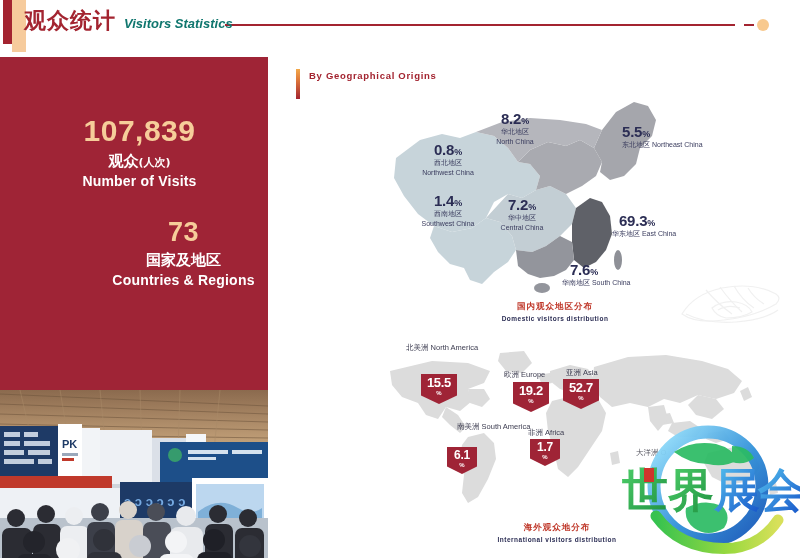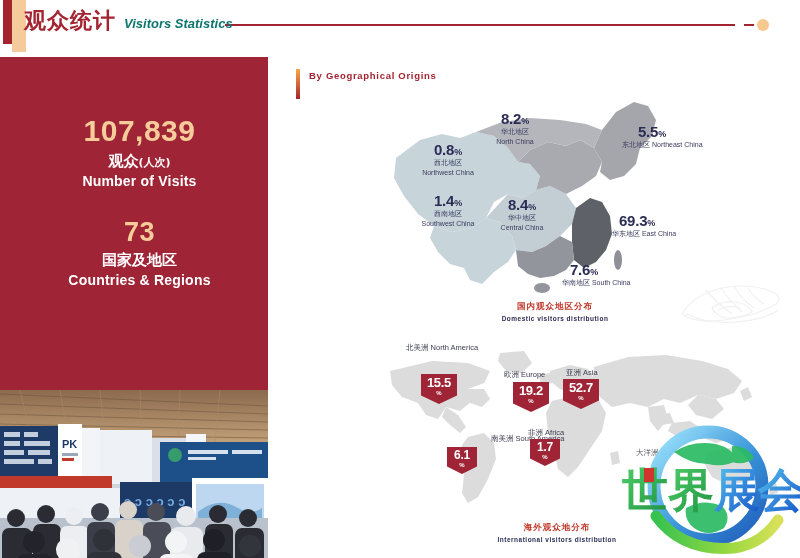--- a/index.html
+++ b/index.html
@@ -100,21 +100,21 @@
   <div class="hdr-dot"></div>
 
   <div class="left-panel">
 
     <div class="stat-block" style="top:58px;">
       <div class="stat-num">107,839</div>
       <div class="stat-cn"><span>观众</span><span class="sm">(人次)</span></div>
       <div class="stat-en">Number of Visits</div>
     </div>
 
-    <div class="stat-block" style="top:161px;">
+    <div class="stat-block" style="top:161px;margin-left:44px;">
       <div class="stat-num stat-num-2">73</div>
       <div class="stat-cn">国家及地区</div>
       <div class="stat-en">Countries &amp; Regions</div>
     </div>
 
     <div class="photo">
       <svg width="268" height="225" viewBox="0 0 268 225" preserveAspectRatio="none">
         <defs>
           <linearGradient id="ceil" x1="0" y1="0" x2="0" y2="1">
             <stop offset="0%" stop-color="#8b6a4e"></stop>
@@ -319,27 +319,27 @@
     <div class="nm"><span>Northwest China</span></div>
   </div>
 
   <div class="rlab" style="left:398px;top:192px;width:100px;">
     <div class="pct"><span>1.4</span><span class="u">%</span></div>
     <div class="nm"><span>西南地区</span></div>
     <div class="nm"><span>Southwest China</span></div>
   </div>
 
   <div class="rlab" style="left:482px;top:196px;width:80px;">
-    <div class="pct"><span>8.4</span><span class="u">%</span></div>
+    <div class="pct"><span>7.2</span><span class="u">%</span></div>
     <div class="nm"><span>华中地区</span></div>
     <div class="nm"><span>Central China</span></div>
   </div>
 
   <div class="rlab inline" style="left:622px;top:123px;width:160px;text-align:left;">
-    <div class="pct" style="text-align:right;width:44px;"><span>5.5</span><span class="u">%</span></div>
+    <div class="pct" style="text-align:left;width:44px;"><span>5.5</span><span class="u">%</span></div>
     <div class="nm"><span>东北地区</span> <span>Northeast China</span></div>
   </div>
 
   <div class="rlab inline" style="left:612px;top:212px;width:170px;text-align:left;">
     <div class="pct" style="text-align:center;width:50px;"><span>69.3</span><span class="u">%</span></div>
     <div class="nm"><span>华东地区</span> <span>East China</span></div>
   </div>
 
   <div class="rlab inline" style="left:562px;top:261px;width:150px;text-align:left;">
     <div class="pct" style="text-align:center;width:44px;"><span>7.6</span><span class="u">%</span></div>
@@ -433,21 +433,21 @@
     <span class="cn">亚洲</span>
     <span>Asia</span>
   </div>
   <div class="pin" style="left:563px;top:379px;">
     <div class="body">
       <div class="v">52.7</div>
       <div class="u">%</div>
     </div>
   </div>
 
-  <div class="wlab" style="left:457px;top:434px;margin-left:34px;">
+  <div class="wlab" style="left:457px;top:422px;">
     <span class="cn">南美洲</span>
     <span>South America</span>
   </div>
   <div class="pin sm" style="left:447px;top:447px;">
     <div class="body">
       <div class="v">6.1</div>
       <div class="u">%</div>
     </div>
   </div>
 

